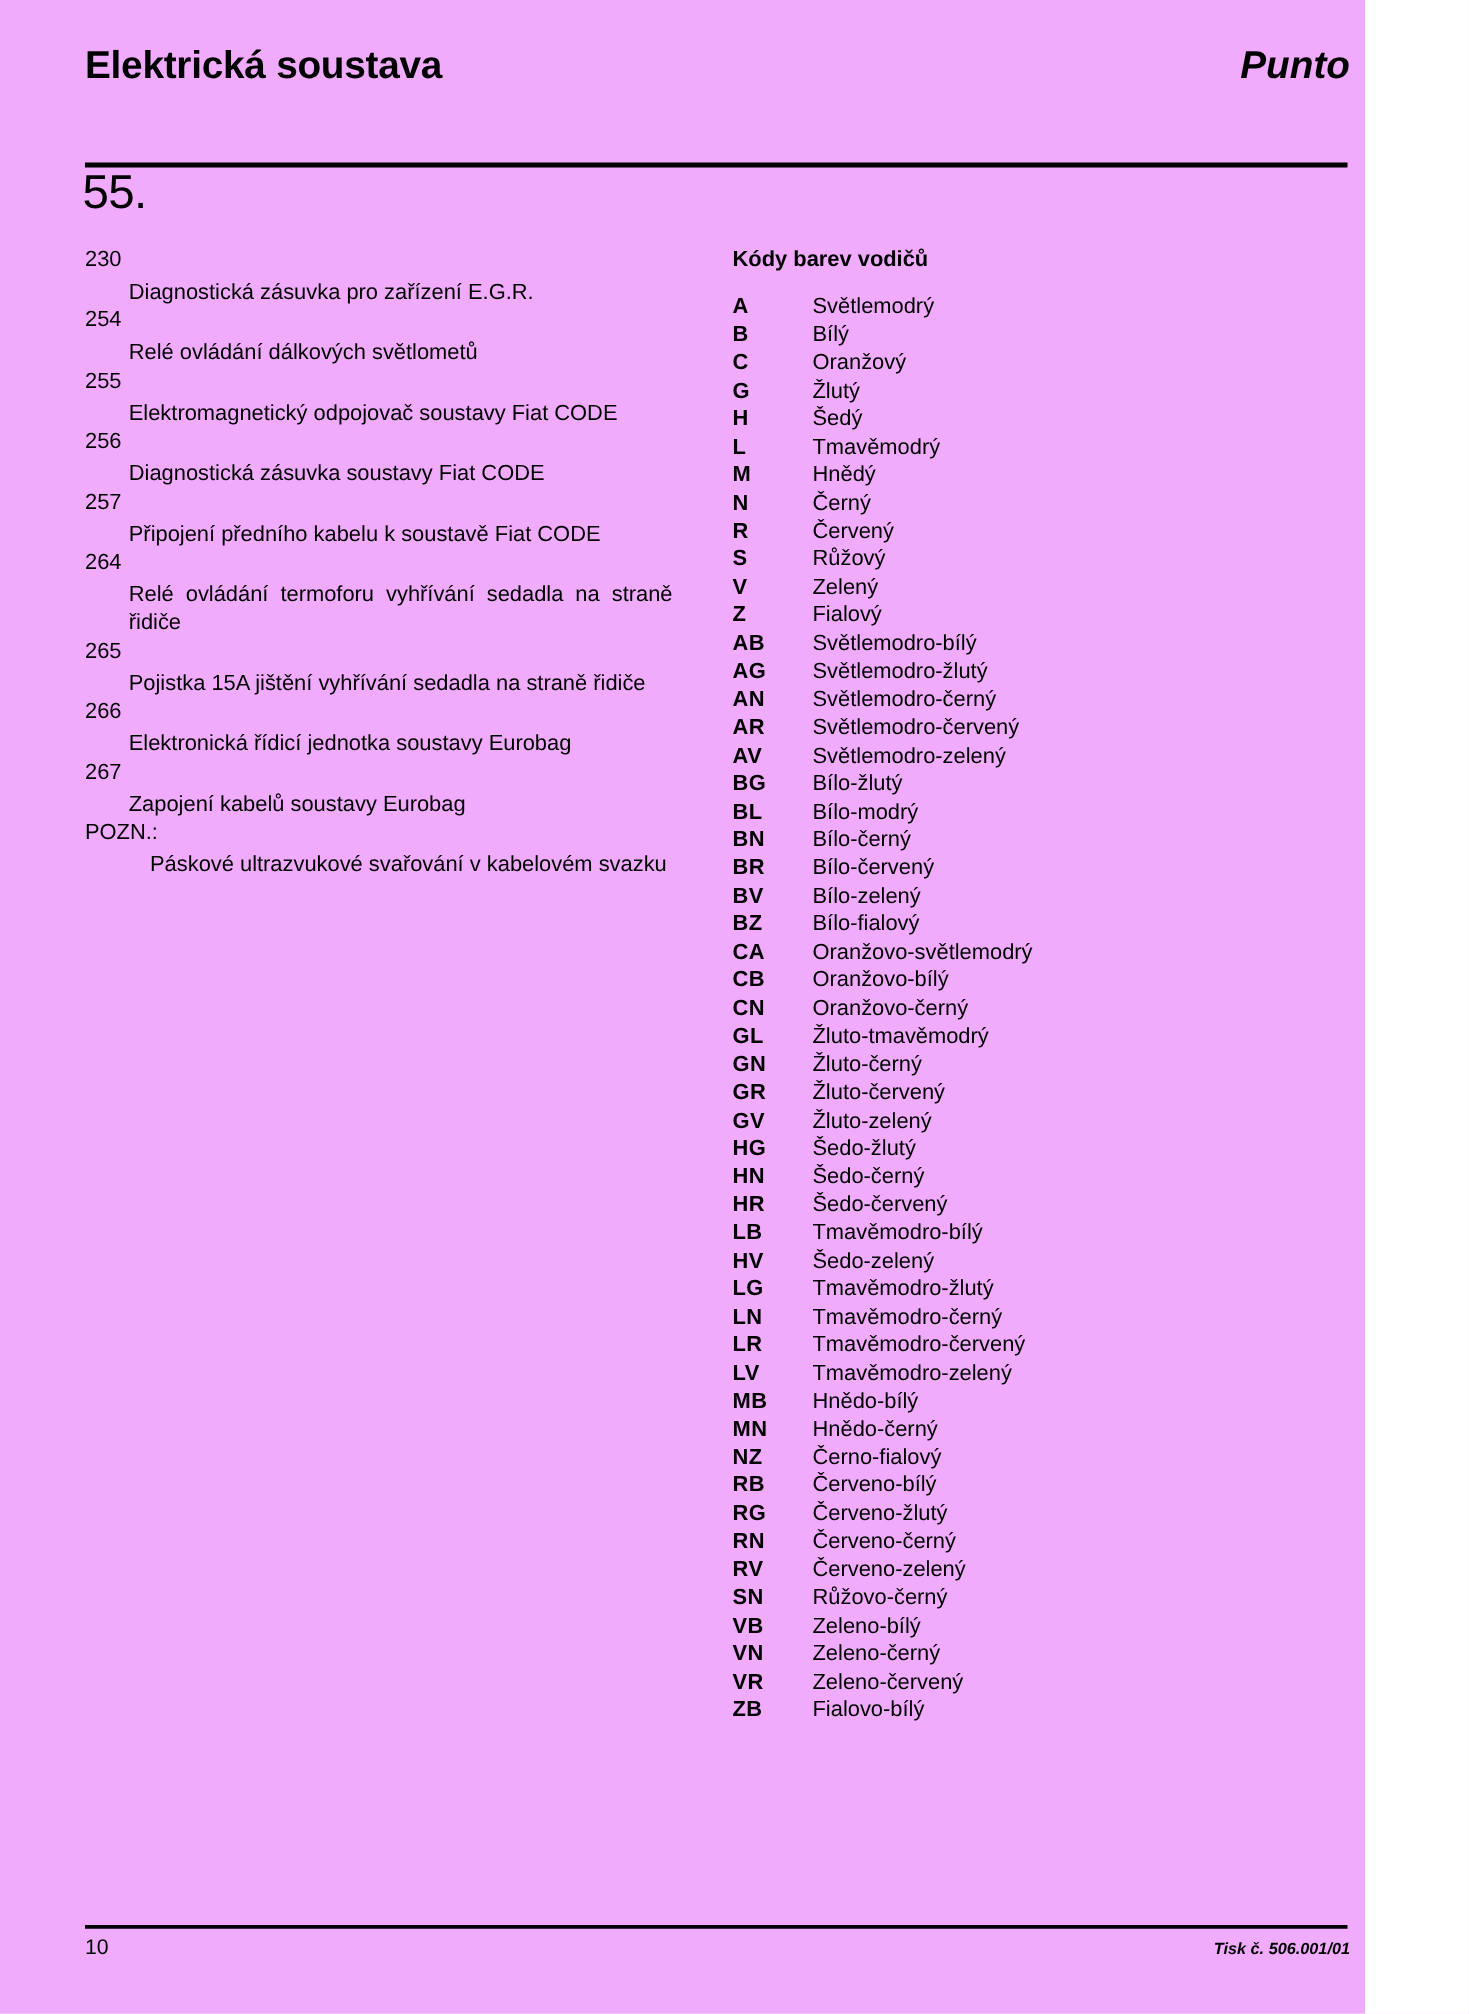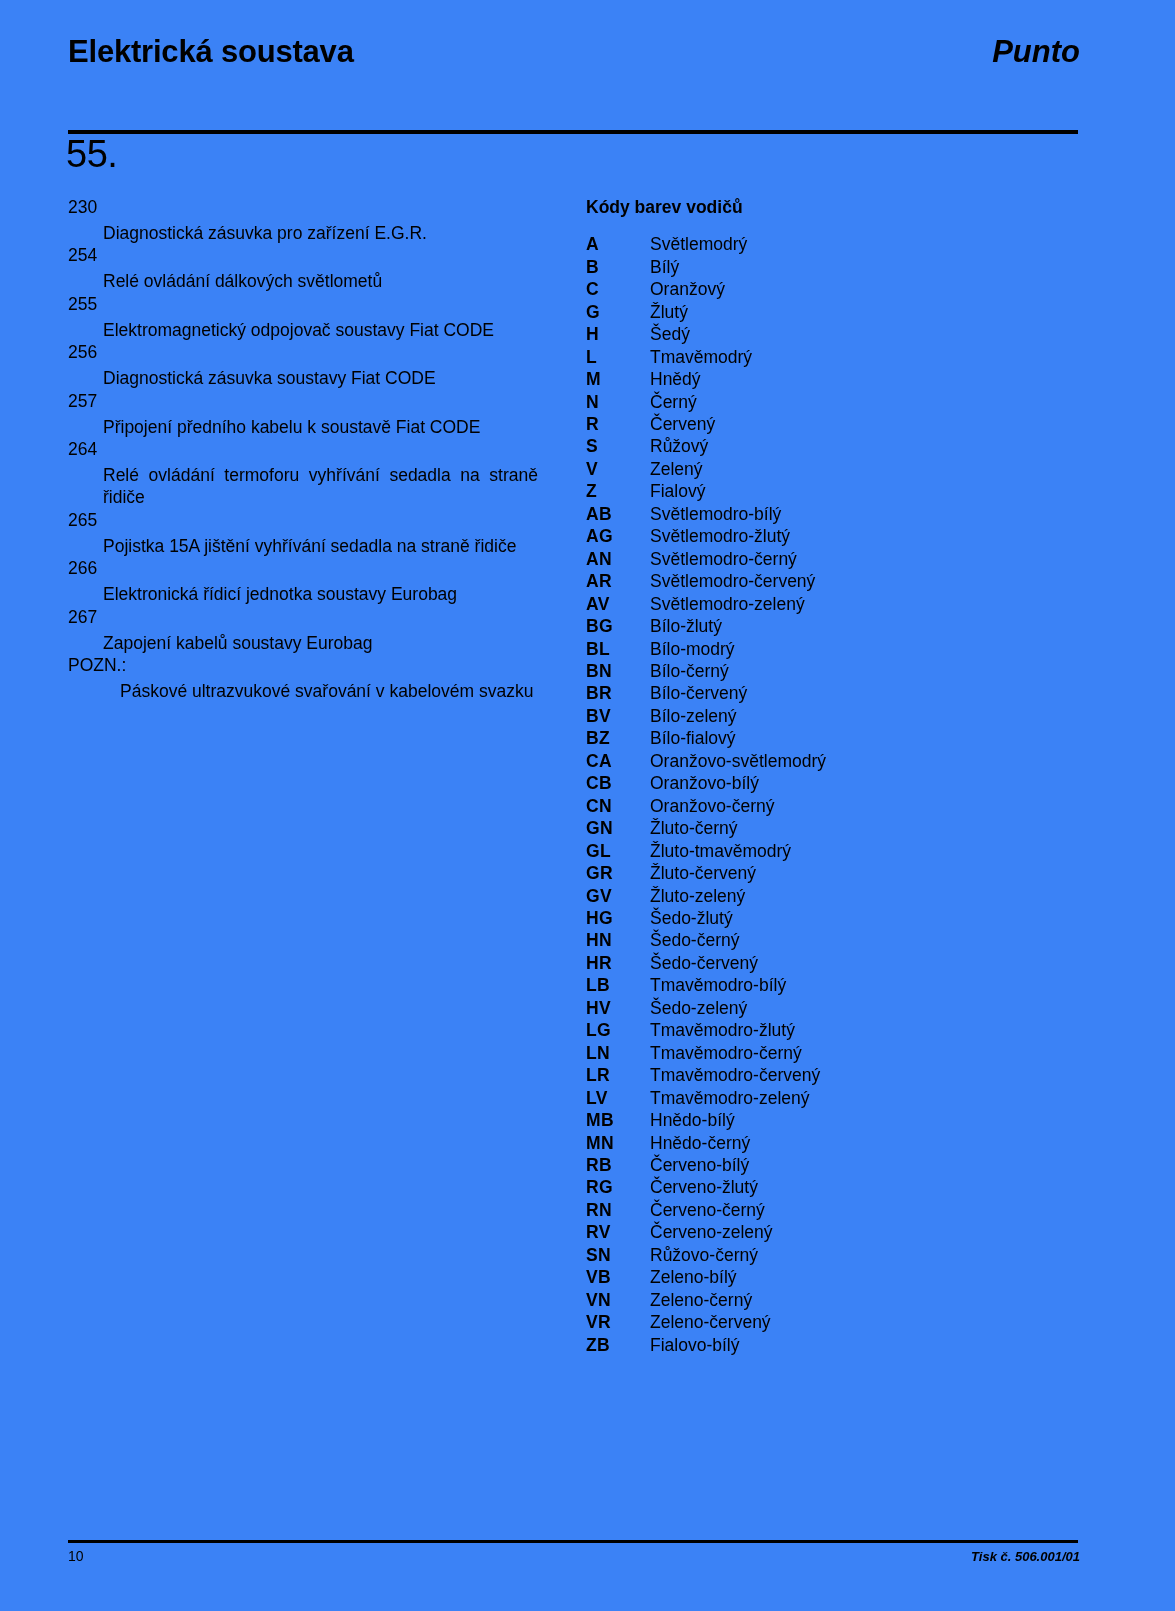--- a/index.html
+++ b/index.html
@@ -6,23 +6,23 @@
     margin: 0;
     padding: 0;
     background: #ffffff;
   }
   body {
     font-family: "Liberation Sans", sans-serif;
     color: #000000;
   }
   .page {
     position: relative;
-    width: 1175px;
+    width: 1092px;
     height: 1611px;
-    background: #3b82f6;
+    background: #f0abfc;
     overflow: hidden;
   }
 
   
   .page-header {
     position: absolute;
     left: 68px;
     top: 36px;
     width: 1012px;
     height: 48px;
@@ -149,21 +149,21 @@
   .page-footer {
     position: absolute;
     left: 68px;
     top: 1549px;
     width: 1012px;
     display: flex;
     align-items: baseline;
     justify-content: space-between;
   }
   .footer-page-number {
-    font-size: 14px;
+    font-size: 17px;
     line-height: 1;
   }
   .footer-print-code {
     font-size: 13px;
     font-style: italic;
     font-weight: bold;
     line-height: 1;
   }
 </style>
 </head>
@@ -328,28 +328,28 @@
           </div>
           <div class="code-row">
             <div class="code-key">CB</div>
             <div class="code-val">Oranžovo-bílý</div>
           </div>
           <div class="code-row">
             <div class="code-key">CN</div>
             <div class="code-val">Oranžovo-černý</div>
           </div>
           <div class="code-row">
+            <div class="code-key">GL</div>
+            <div class="code-val">Žluto-tmavěmodrý</div>
+          </div>
+          <div class="code-row">
             <div class="code-key">GN</div>
             <div class="code-val">Žluto-černý</div>
           </div>
           <div class="code-row">
-            <div class="code-key">GL</div>
-            <div class="code-val">Žluto-tmavěmodrý</div>
-          </div>
-          <div class="code-row">
             <div class="code-key">GR</div>
             <div class="code-val">Žluto-červený</div>
           </div>
           <div class="code-row">
             <div class="code-key">GV</div>
             <div class="code-val">Žluto-zelený</div>
           </div>
           <div class="code-row">
             <div class="code-key">HG</div>
             <div class="code-val">Šedo-žlutý</div>
@@ -386,20 +386,24 @@
             <div class="code-key">LV</div>
             <div class="code-val">Tmavěmodro-zelený</div>
           </div>
           <div class="code-row">
             <div class="code-key">MB</div>
             <div class="code-val">Hnědo-bílý</div>
           </div>
           <div class="code-row">
             <div class="code-key">MN</div>
             <div class="code-val">Hnědo-černý</div>
+          </div>
+          <div class="code-row">
+            <div class="code-key">NZ</div>
+            <div class="code-val">Černo-fialový</div>
           </div>
           <div class="code-row">
             <div class="code-key">RB</div>
             <div class="code-val">Červeno-bílý</div>
           </div>
           <div class="code-row">
             <div class="code-key">RG</div>
             <div class="code-val">Červeno-žlutý</div>
           </div>
           <div class="code-row">

